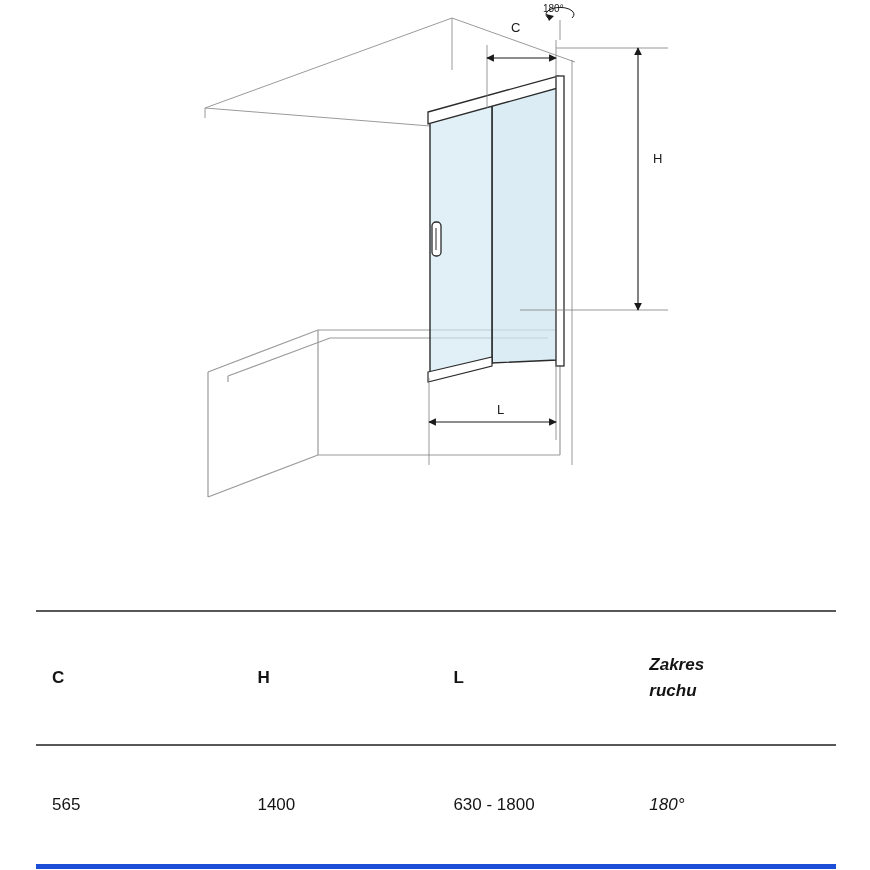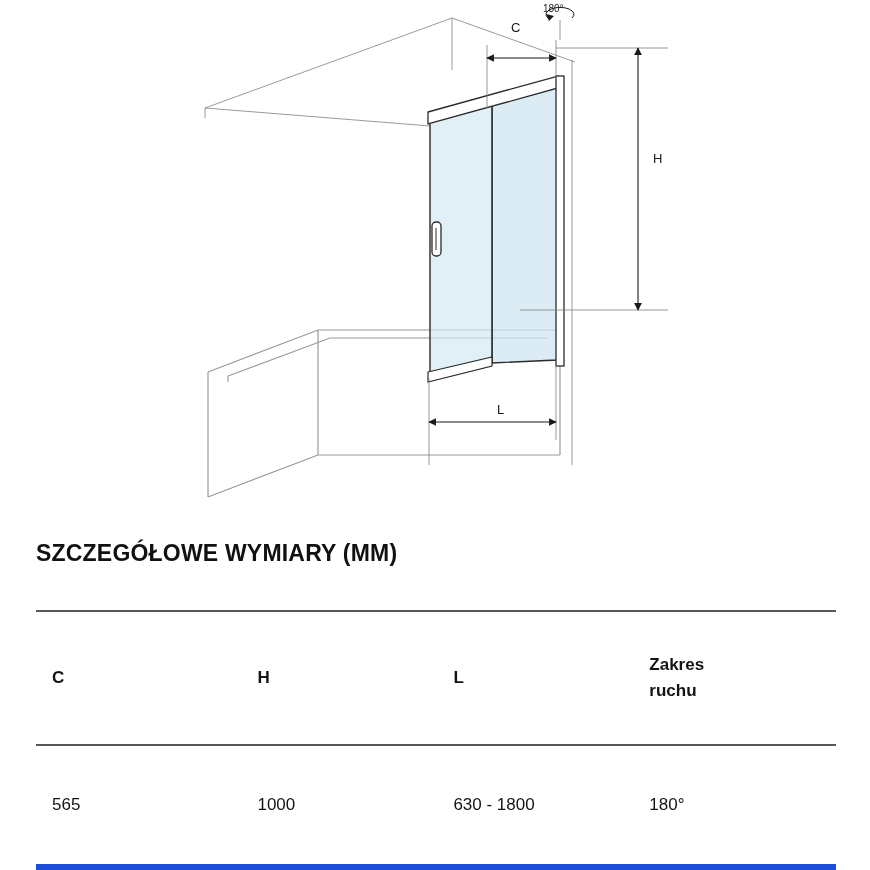--- a/index.html
+++ b/index.html
@@ -64,26 +64,26 @@
     height: 132px;
     vertical-align: middle;
     border-top: 2px solid #585858;
     border-bottom: 2px solid #585858;
     line-height: 1.55;
   }
   #dims-table tbody td {
     font-weight: normal;
     height: 118px;
     vertical-align: middle;
-    border-bottom: 8px solid #1d4ed8;
+    border-bottom: 5px solid #1d4ed8;
   }
   .col-c { width: 210px; padding-left: 14px !important; }
   .col-h { width: 200px; padding-left: 218px !important; }
   .col-l { width: 200px; padding-left: 0px !important; }
-  .col-z { width: 190px; }
+  .col-z { width: 190px; font-style: italic; }
 
   
   #dims-table th.col-c, #dims-table td.col-c { padding-left: 16px !important; }
   #dims-table th.col-h, #dims-table td.col-h { padding-left: 0 !important; text-indent: 0; }
   #dims-table .cellwrap { display: block; }
 
   .th-multi { display: block; }
 </style>
 </head>
 <body>
@@ -160,21 +160,20 @@
         <line x1="429" y1="378" x2="429" y2="465" stroke-width="0.8" stroke="#7d7d7d"></line>
         <line x1="556" y1="364" x2="556" y2="440" stroke-width="0.8" stroke="#7d7d7d"></line>
         <line x1="572" y1="60" x2="572" y2="465" stroke-width="0.8" stroke="#7d7d7d"></line>
         <line x1="429" y1="422" x2="556" y2="422" stroke-width="1.1" marker-start="url(#arrHead)" marker-end="url(#arrHead)"></line>
       </g>
       <text x="497" y="414" font-family="Liberation Sans, sans-serif" font-size="13" fill="#1a1a1a">L</text>
 
     </svg>
   </div>
 
-  <div id="section-title">SZCZEGÓŁOWE WYMIARY (MM)</div>
 
   <table id="dims-table">
     <thead>
       <tr>
         <th class="col-c">
           <span class="cellwrap">C</span>
         </th>
         <th class="col-h">
           <span class="cellwrap">H</span>
         </th>
@@ -183,20 +182,20 @@
         </th>
         <th class="col-z">
           <span class="th-multi">Zakres</span>
           <span class="th-multi">ruchu</span>
         </th>
       </tr>
     </thead>
     <tbody>
       <tr>
         <td class="col-c">565</td>
-        <td class="col-h">1000</td>
+        <td class="col-h">1400</td>
         <td class="col-l">630 - 1800</td>
         <td class="col-z">180°</td>
       </tr>
     </tbody>
   </table>
 
 </div>
 
 </body></html>

